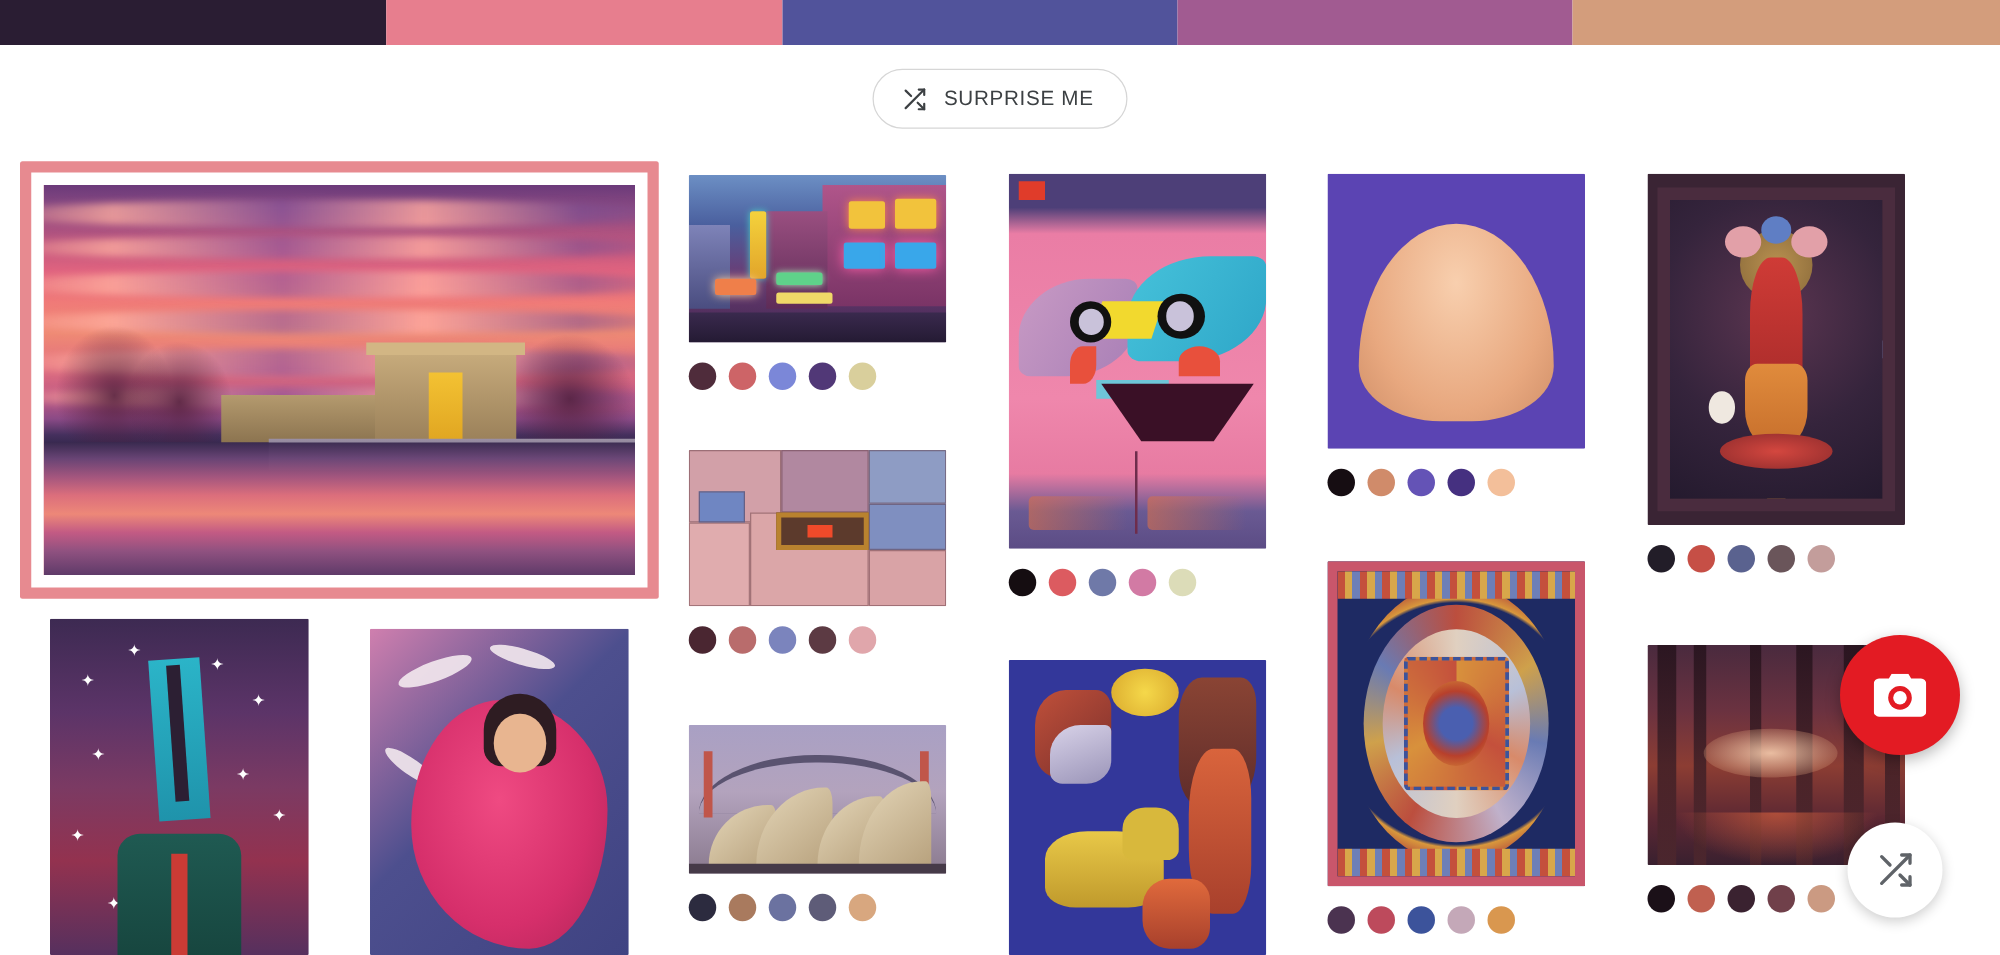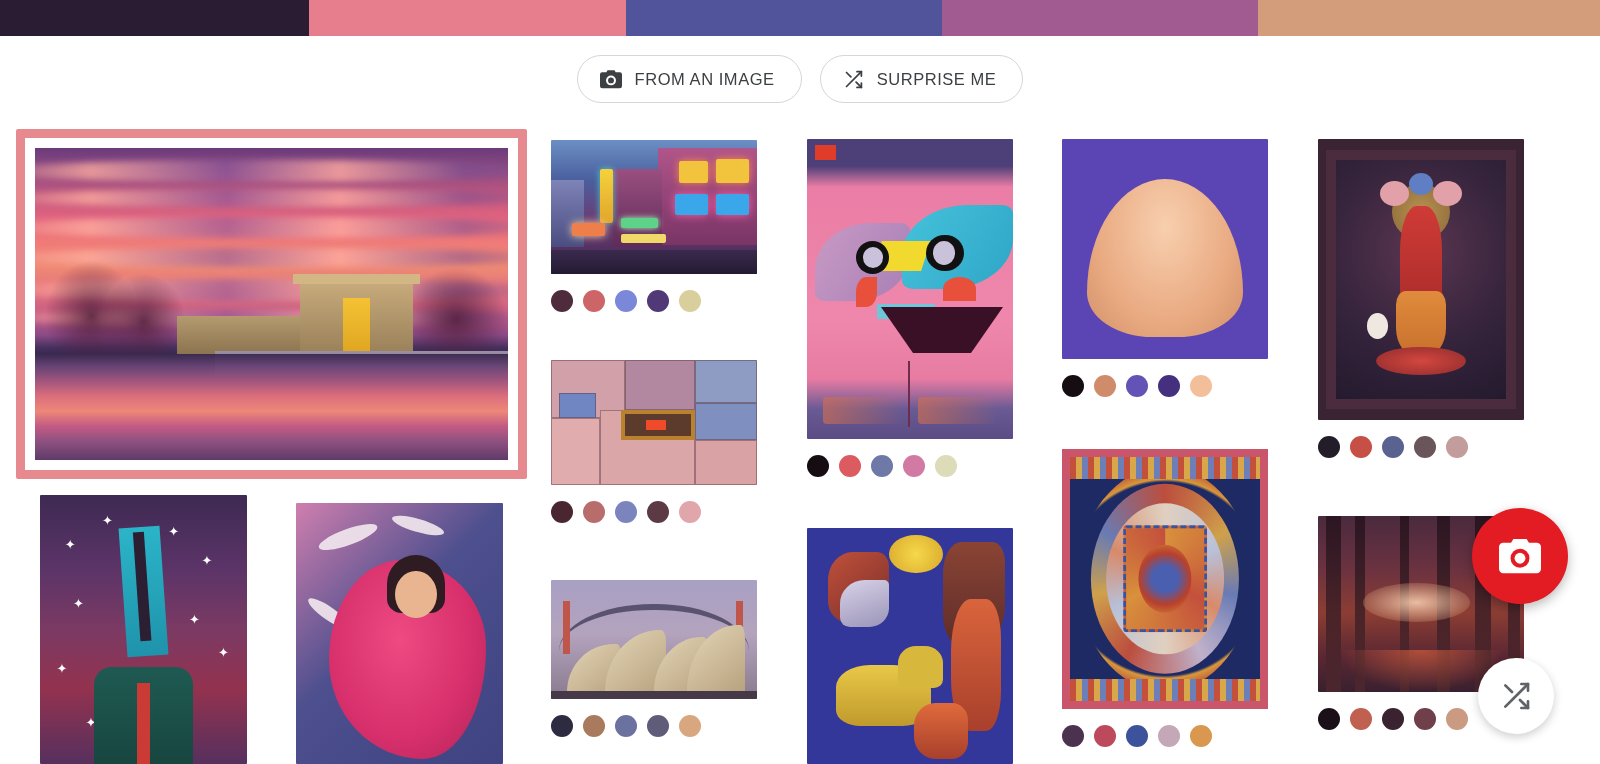--- a/index.html
+++ b/index.html
@@ -334,30 +334,20 @@
 <div class="top-strip">
   <div class="swatch" style="background: rgb(42, 29, 51); width: 19.3%;"></div>
   <div class="swatch" style="background: rgb(231, 126, 142); width: 19.8%;"></div>
   <div class="swatch" style="background: rgb(81, 83, 155); width: 19.8%;"></div>
   <div class="swatch" style="background: rgb(161, 91, 145); width: 19.7%;"></div>
   <div class="swatch" style="background: rgb(211, 157, 124); width: 21.4%;"></div>
 </div>
 
 <div class="action-bar">
 
-  <div class="pill">
-    <span class="glyph">
-      <svg width="22" height="19" viewBox="0 0 24 20" fill="#3c4043">
-        <path d="M8.2 0 L6.9 2.2 H2.4 A2.4 2.4 0 0 0 0 4.6 V17.2 A2.4 2.4 0 0 0 2.4 19.6 H21.6 A2.4 2.4 0 0 0 24 17.2 V4.6 A2.4 2.4 0 0 0 21.6 2.2 H17.1 L15.8 0 Z"></path>
-        <circle cx="12" cy="11" r="5.4" fill="#ffffff"></circle>
-        <circle cx="12" cy="11" r="3.2" fill="#3c4043"></circle>
-      </svg>
-    </span>
-    <span>FROM AN IMAGE</span>
-  </div>
 
   <div class="pill">
     <span class="glyph">
       <svg width="21" height="21" viewBox="0 0 24 24" fill="none" stroke="#3c4043" stroke-width="2" stroke-linecap="round" stroke-linejoin="round">
         <polyline points="16 3 21 3 21 8"></polyline>
         <line x1="4" y1="20" x2="21" y2="3"></line>
         <polyline points="21 16 21 21 16 21"></polyline>
         <line x1="15" y1="15" x2="21" y2="21"></line>
         <line x1="4" y1="4" x2="9" y2="9"></line>
       </svg>

